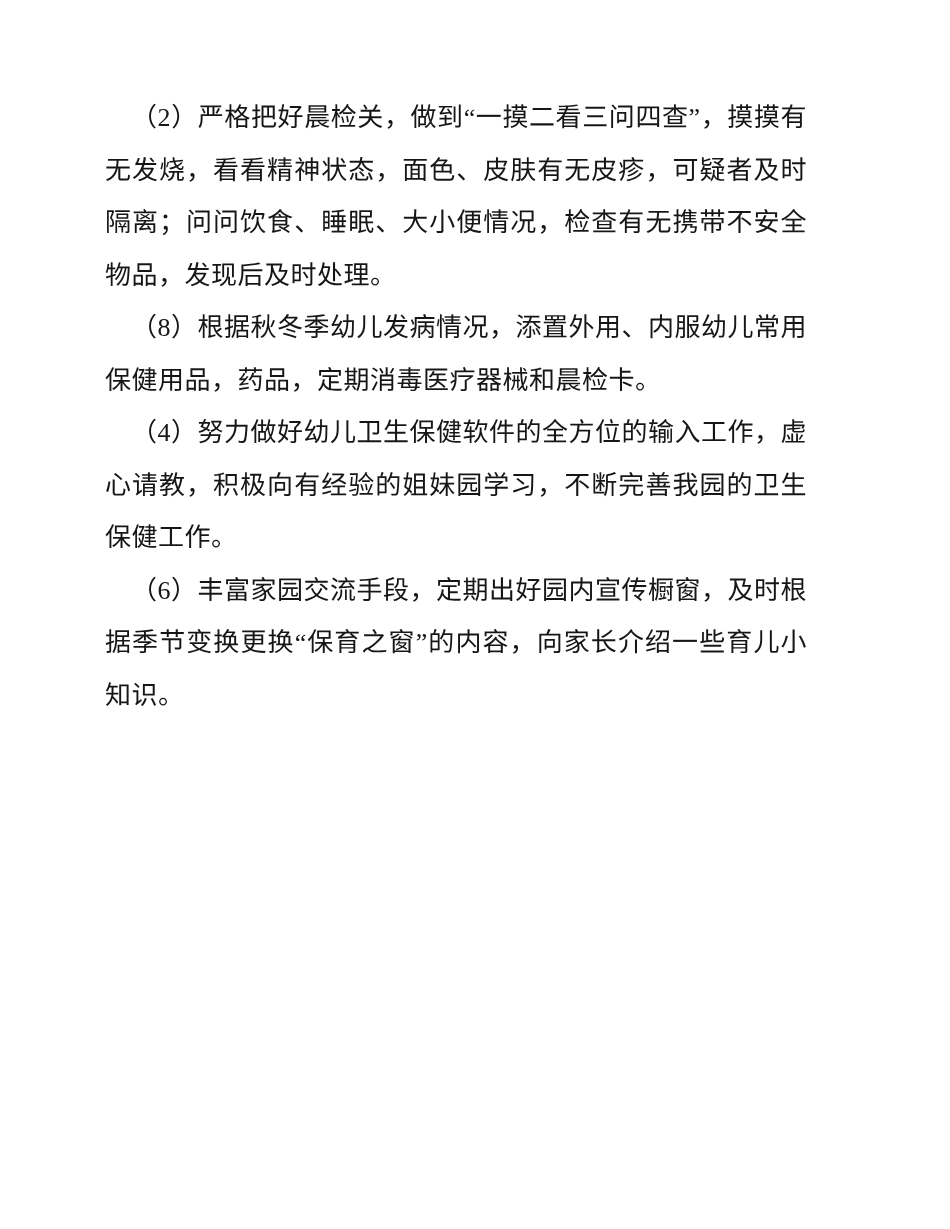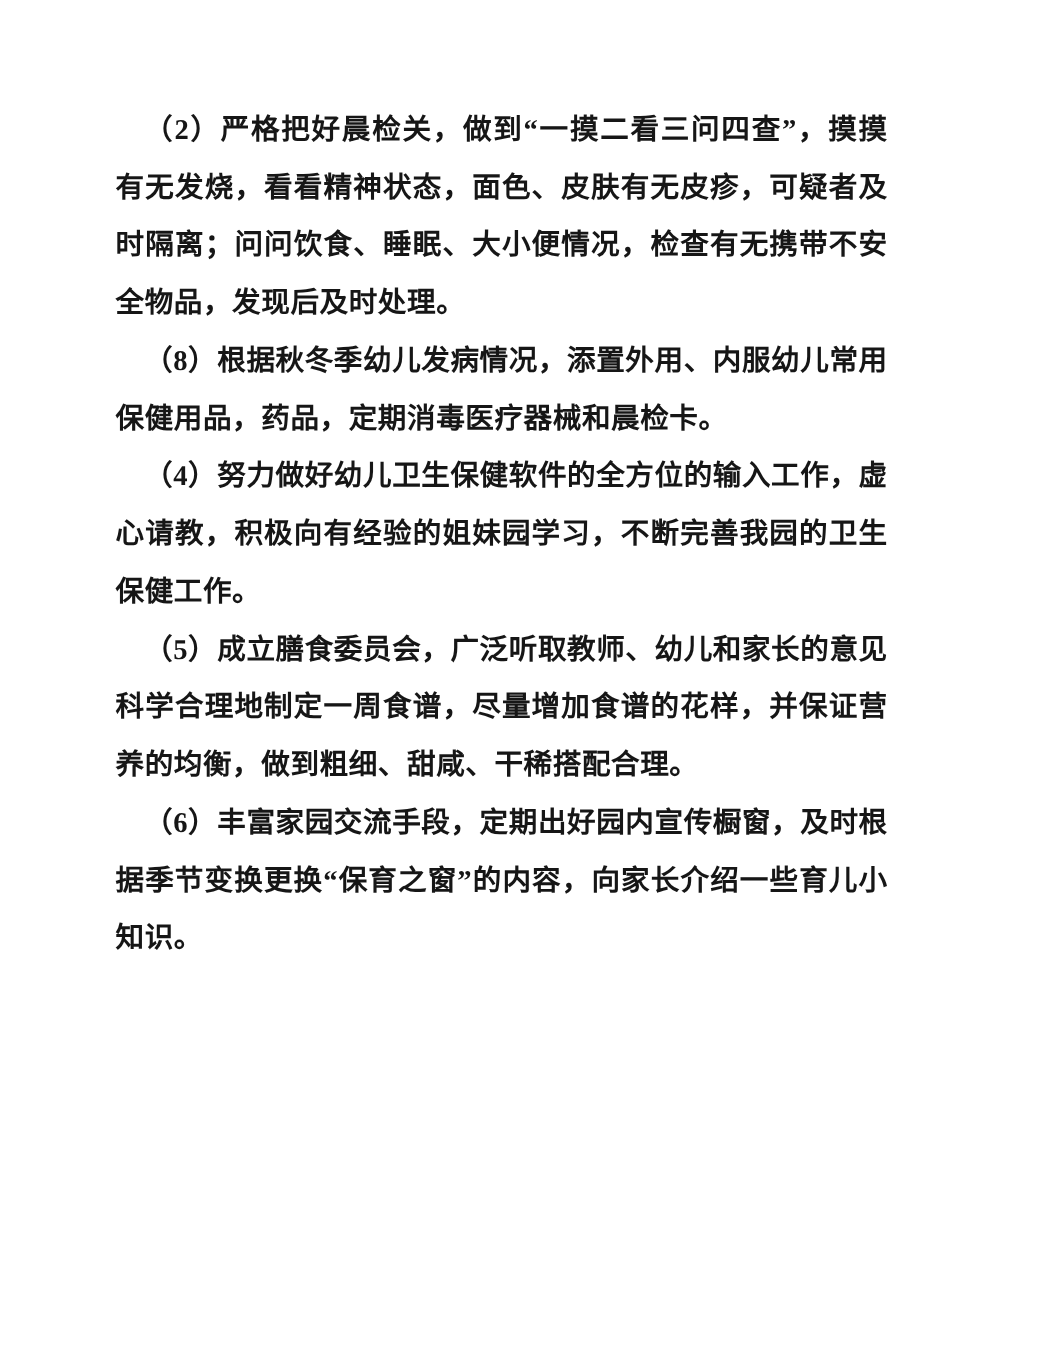--- a/index.html
+++ b/index.html
@@ -26,33 +26,31 @@
     position: absolute;
     left: 105px;
     top: 92px;
     width: 702px;
     color: #161616;
     font-size: 26px;
     line-height: 52.5px;
     text-align: justify;
     text-justify: inter-character;
     letter-spacing: 0.5px;
-    font-weight: bold;
   }
   .para {
     margin: 0;
     padding: 0;
     text-indent: 1em;
     word-break: break-all;
   }
 </style>
 </head>
 <body>
 
 <div class="doc-page">
   <div class="doc-body">
     <p class="para">（2）严格把好晨检关，做到“一摸二看三问四查”，摸摸有无发烧，看看精神状态，面色、皮肤有无皮疹，可疑者及时隔离；问问饮食、睡眠、大小便情况，检查有无携带不安全物品，发现后及时处理。</p>
     <p class="para">（8）根据秋冬季幼儿发病情况，添置外用、内服幼儿常用保健用品，药品，定期消毒医疗器械和晨检卡。</p>
     <p class="para">（4）努力做好幼儿卫生保健软件的全方位的输入工作，虚心请教，积极向有经验的姐妹园学习，不断完善我园的卫生保健工作。</p>
-    <p class="para">（5）成立膳食委员会，广泛听取教师、幼儿和家长的意见科学合理地制定一周食谱，尽量增加食谱的花样，并保证营养的均衡，做到粗细、甜咸、干稀搭配合理。</p>
     <p class="para">（6）丰富家园交流手段，定期出好园内宣传橱窗，及时根据季节变换更换“保育之窗”的内容，向家长介绍一些育儿小知识。</p>
   </div>
 </div>
 
 </body></html>

